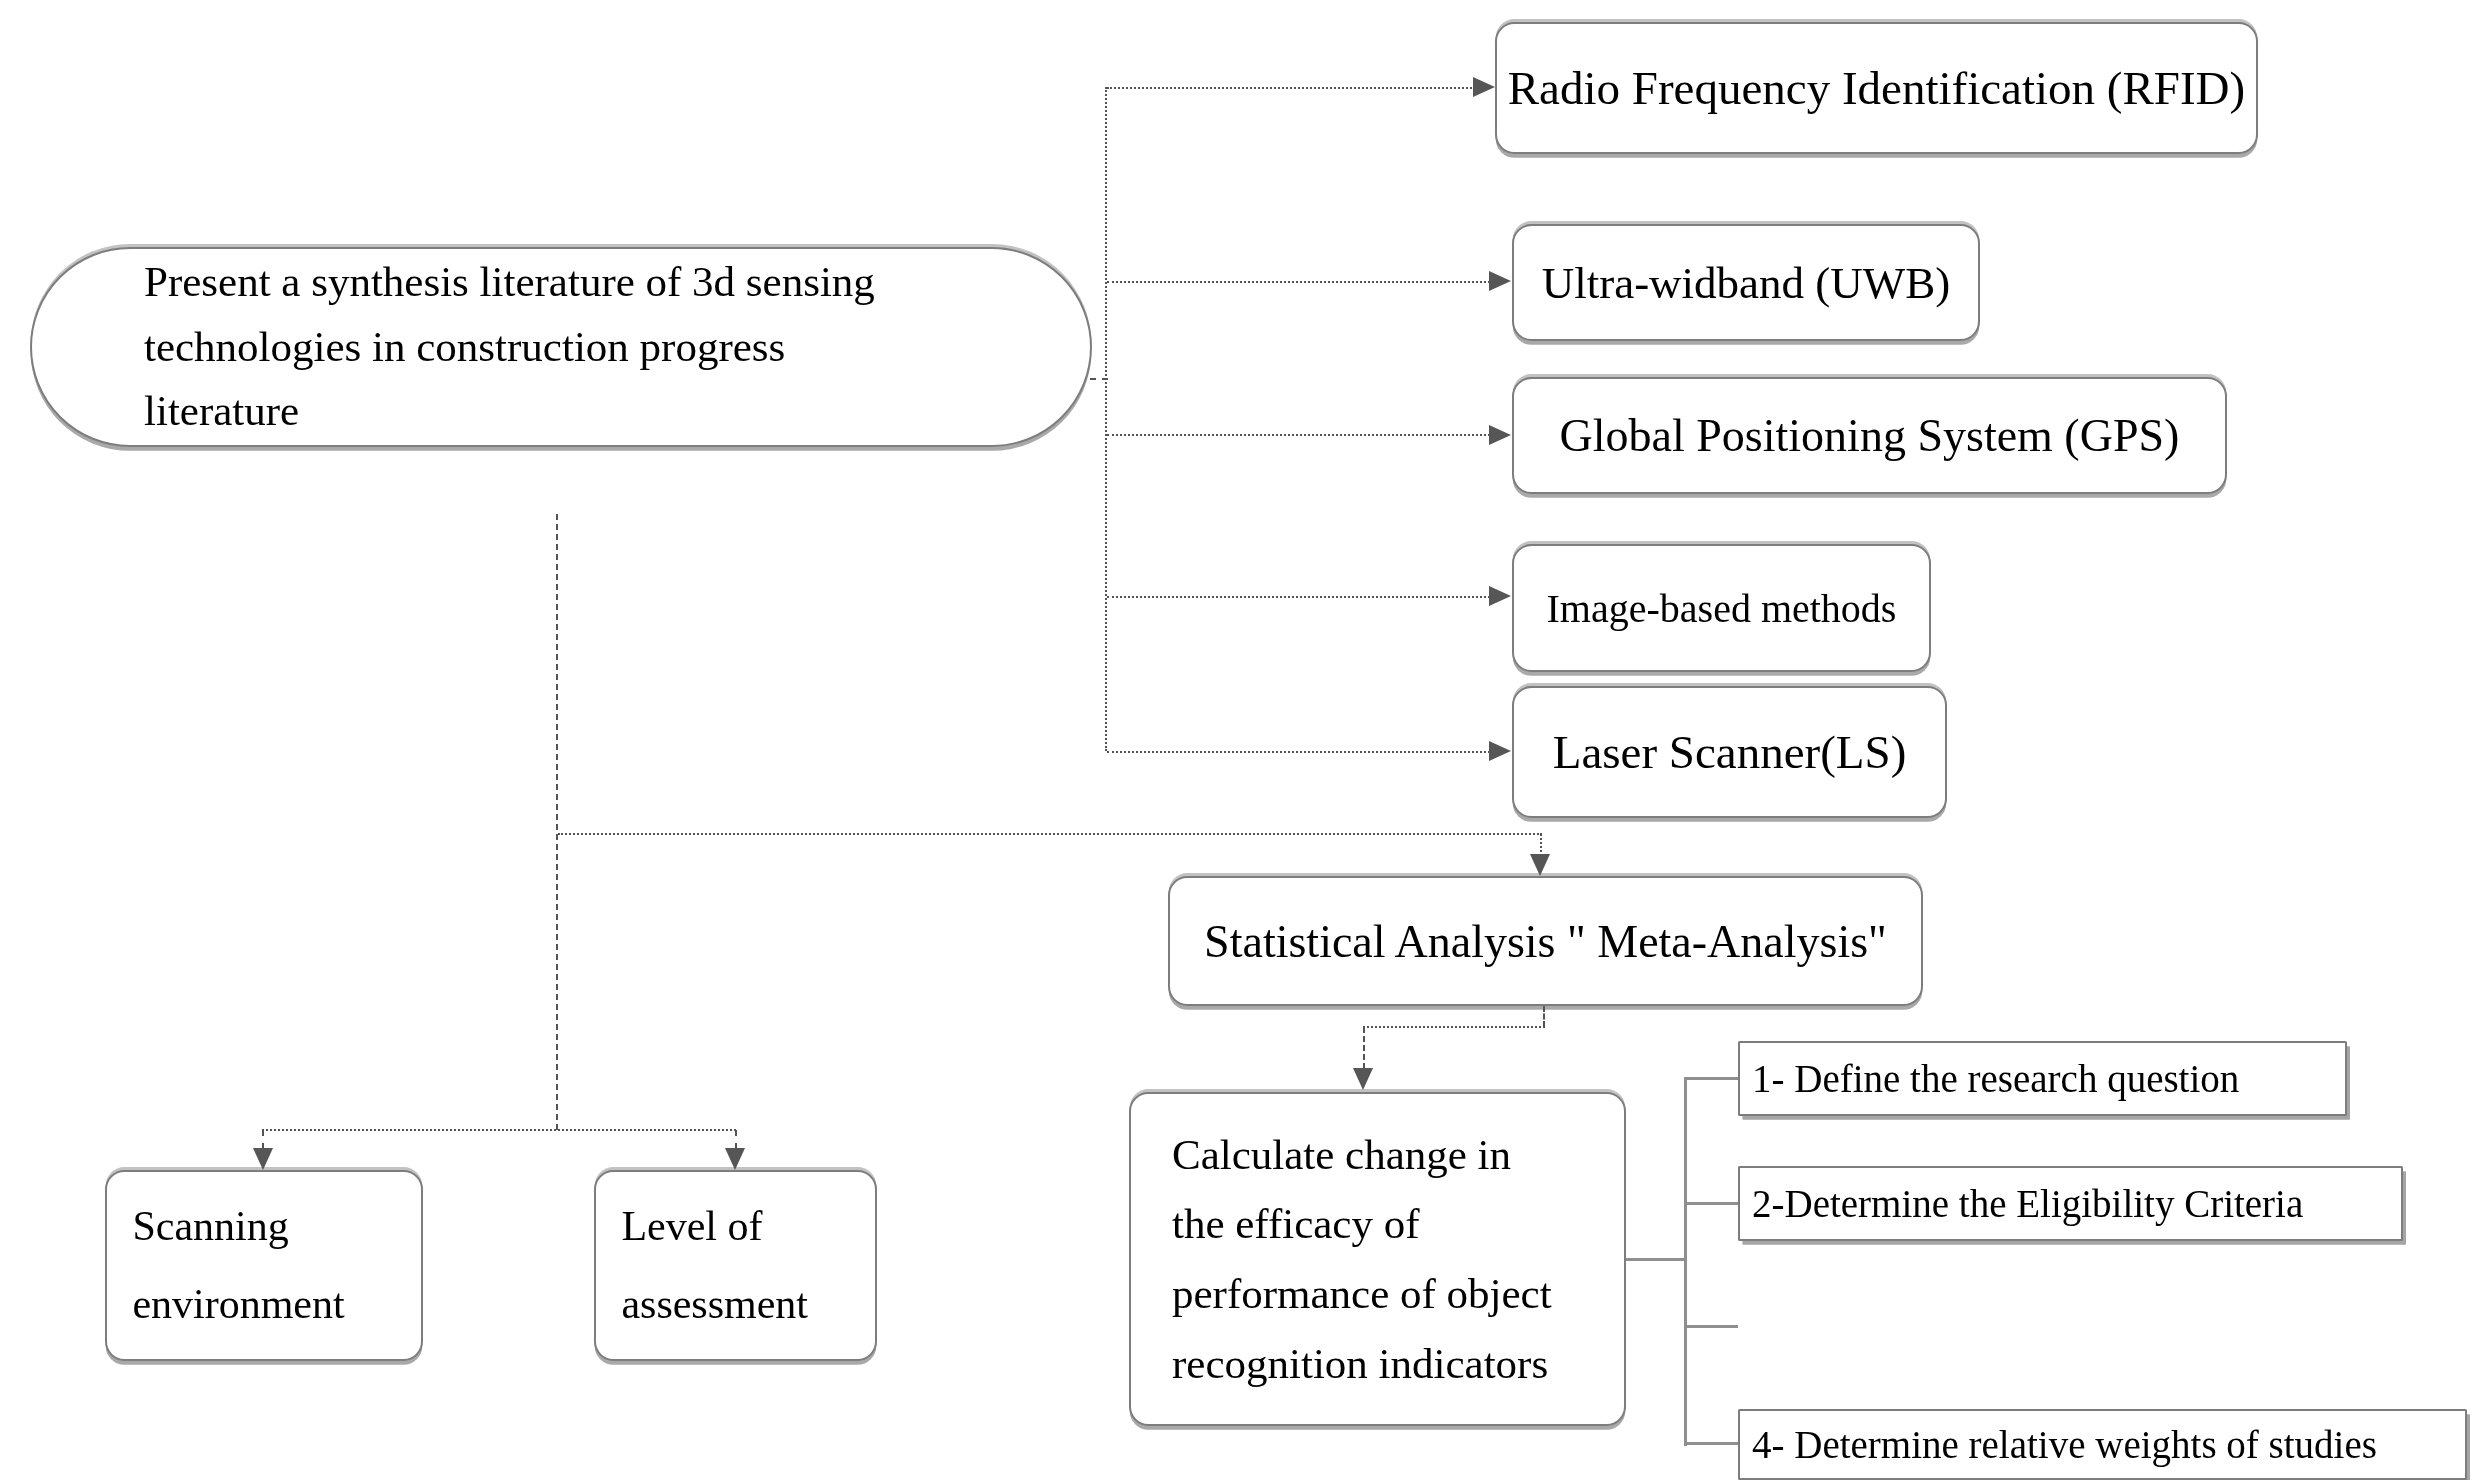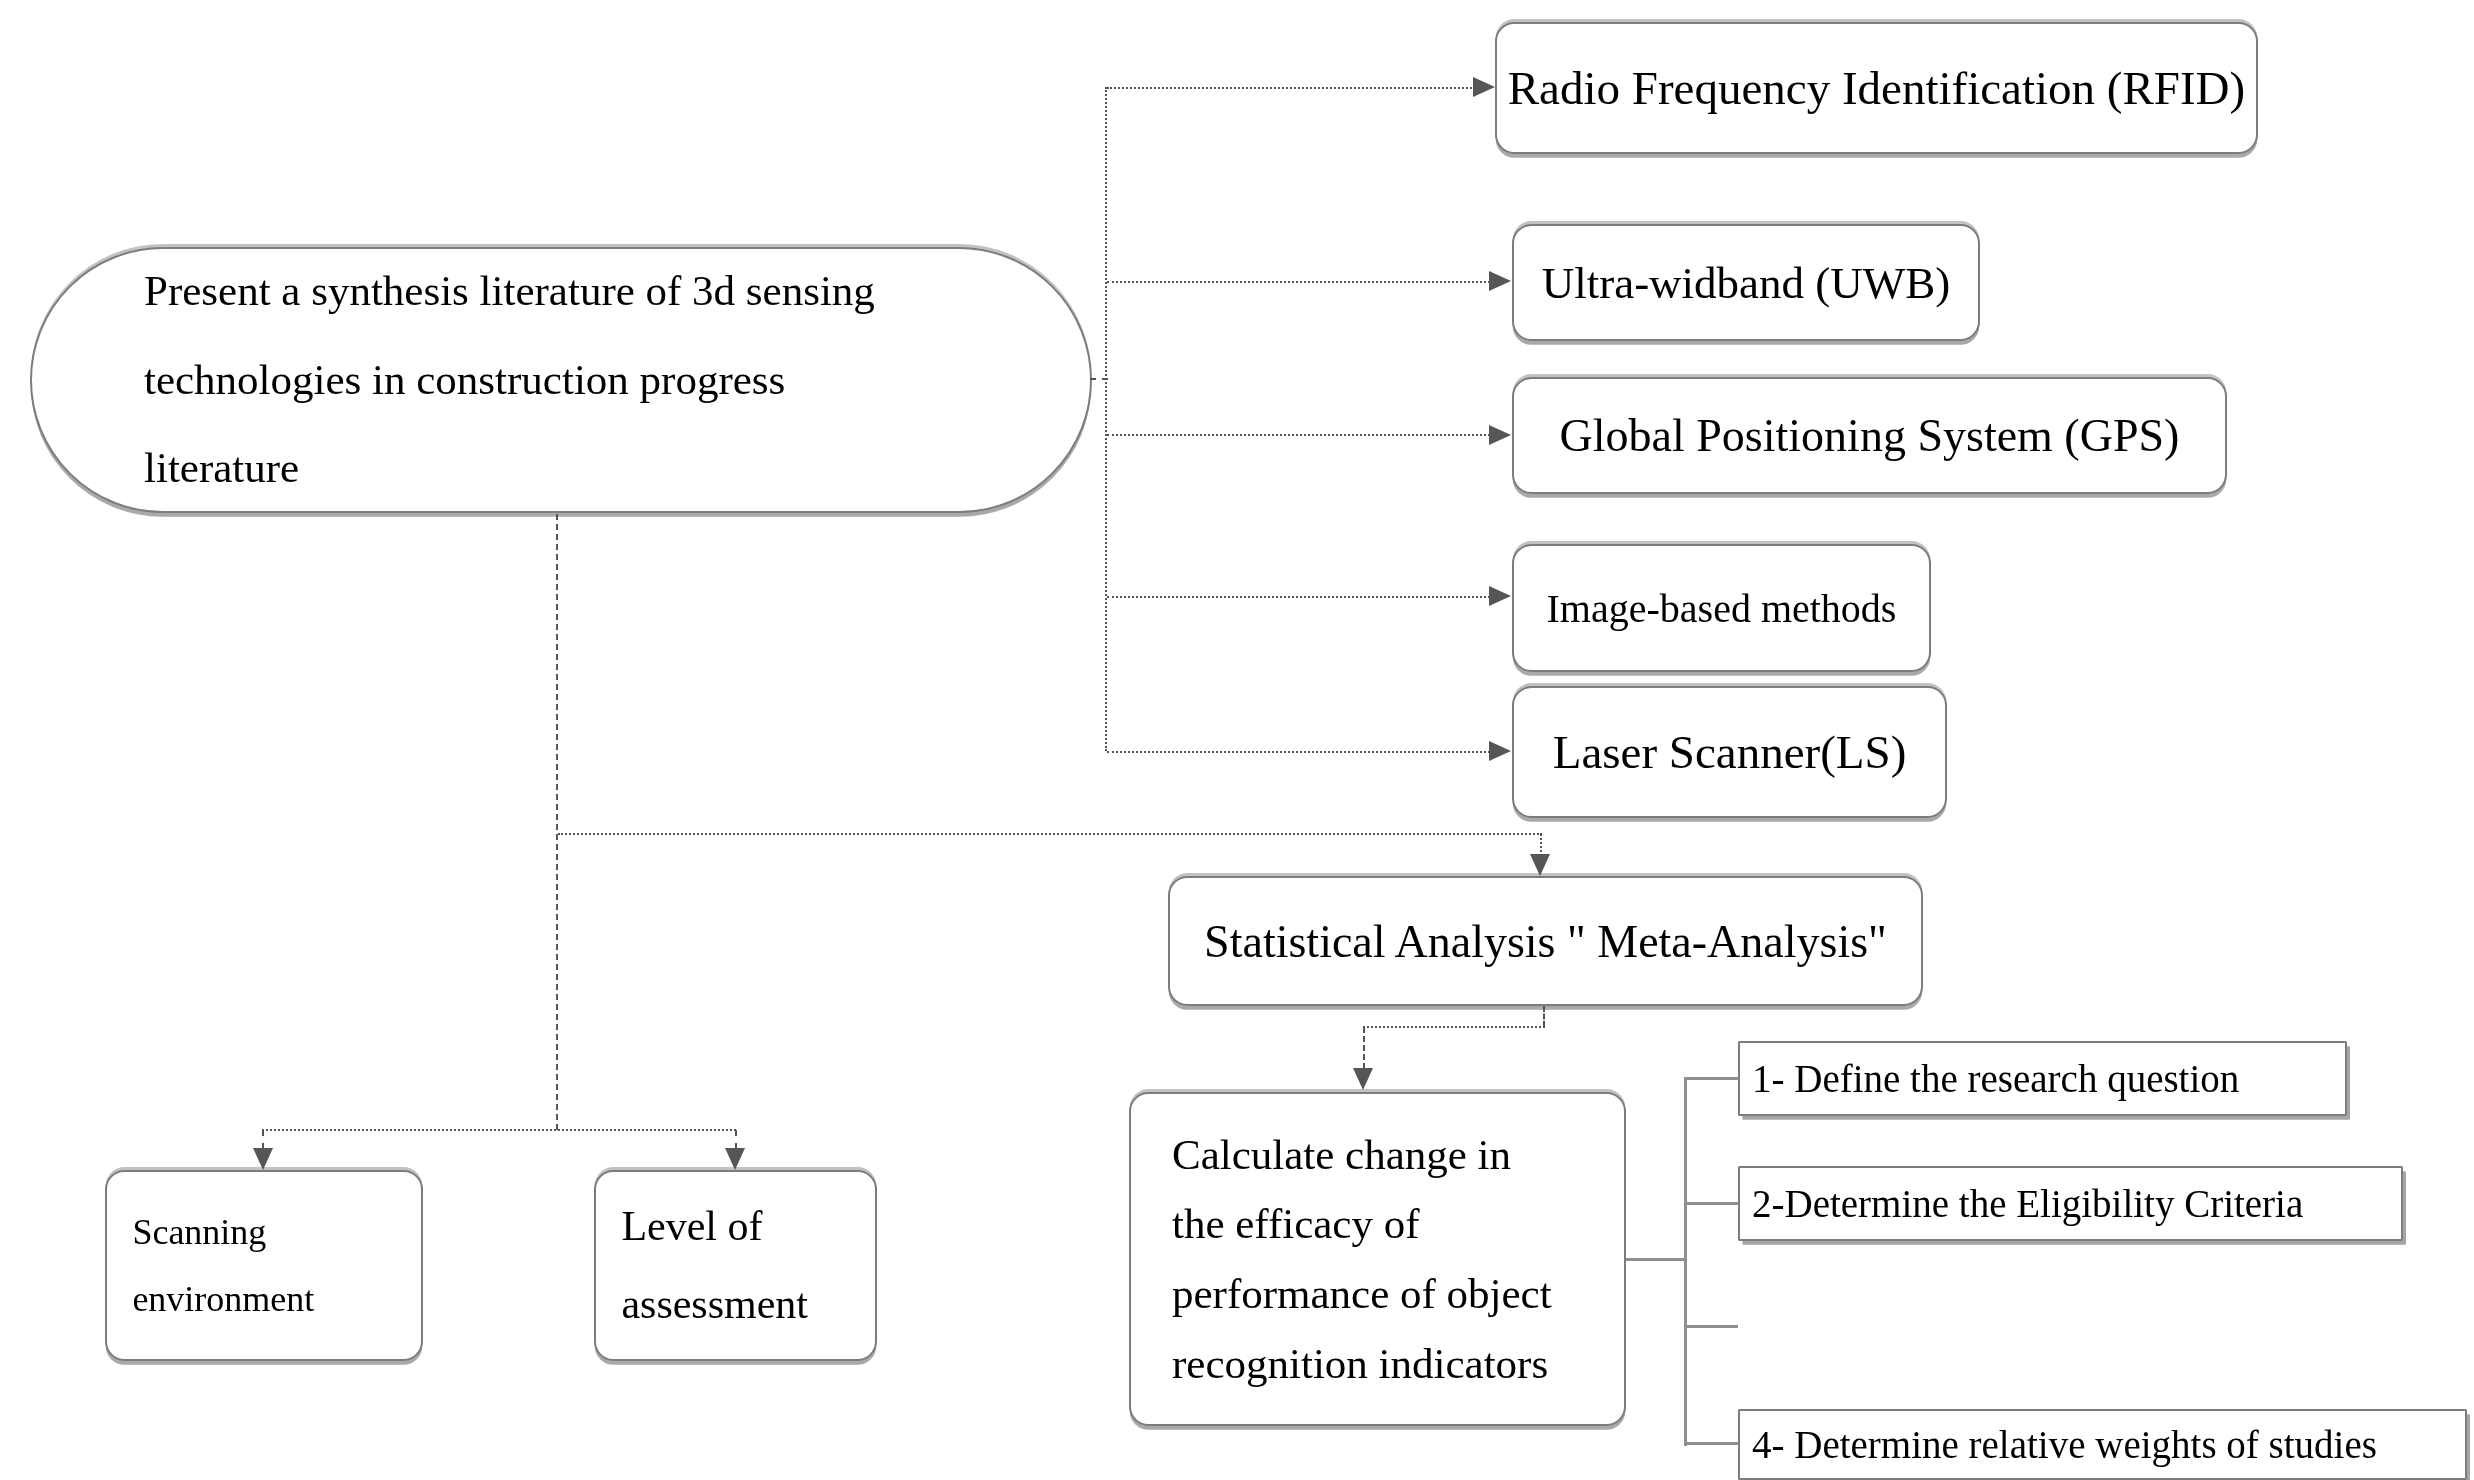--- a/index.html
+++ b/index.html
@@ -28,21 +28,21 @@
     border-left:22.4px solid #565656;}
   .arr-d{position:absolute;width:0;height:0;
     border-left:10.5px solid transparent;border-right:10.5px solid transparent;
     border-top:22.4px solid #565656;}
 </style>
 </head>
 <body>
 
 <div class="canvas">
 
-  <div class="box stadium left" style="left:30px;top:247px;width:1062px;height:266px;padding-left:112px;font-size:43px;line-height:1.5;gap:24px;">
+  <div class="box stadium left" style="left:30px;top:247px;width:1062px;height:200px;padding-left:112px;font-size:43px;line-height:1.5;">
     <span>Present a synthesis literature of 3d sensing</span>
     <span>technologies in construction progress</span>
     <span>literature</span>
   </div>
 
   <div class="box rounded center" style="left:1495px;top:22.4px;width:763px;height:132px;font-size:47px;">
     <span class="nowrap">Radio Frequency Identification (RFID)</span>
   </div>
 
   <div class="box rounded center" style="left:1512px;top:224px;width:468px;height:117px;font-size:45px;">
@@ -78,21 +78,21 @@
 
   <div class="box sq left" style="left:1738px;top:1166px;width:665px;height:75px;padding-left:12px;font-size:39px;">
     <span class="nowrap">2-Determine the Eligibility Criteria</span>
   </div>
 
 
   <div class="box sq left" style="left:1738px;top:1409px;width:729px;height:71px;padding-left:12px;font-size:39px;">
     <span class="nowrap">4- Determine relative weights of studies</span>
   </div>
 
-  <div class="box rounded left" style="left:105px;top:1170px;width:318px;height:191px;padding-left:25.4px;font-size:36px;line-height:1.85;">
+  <div class="box rounded left" style="left:105px;top:1170px;width:318px;height:191px;padding-left:25.4px;font-size:42px;line-height:1.85;">
     <span>Scanning</span>
     <span>environment</span>
   </div>
 
   <div class="box rounded left" style="left:594px;top:1170px;width:283px;height:191px;padding-left:25.4px;font-size:42px;line-height:1.85;">
     <span>Level of</span>
     <span>assessment</span>
   </div>
 
   <div class="dash-h" style="left:1090px;top:378px;width:18px;"></div>

